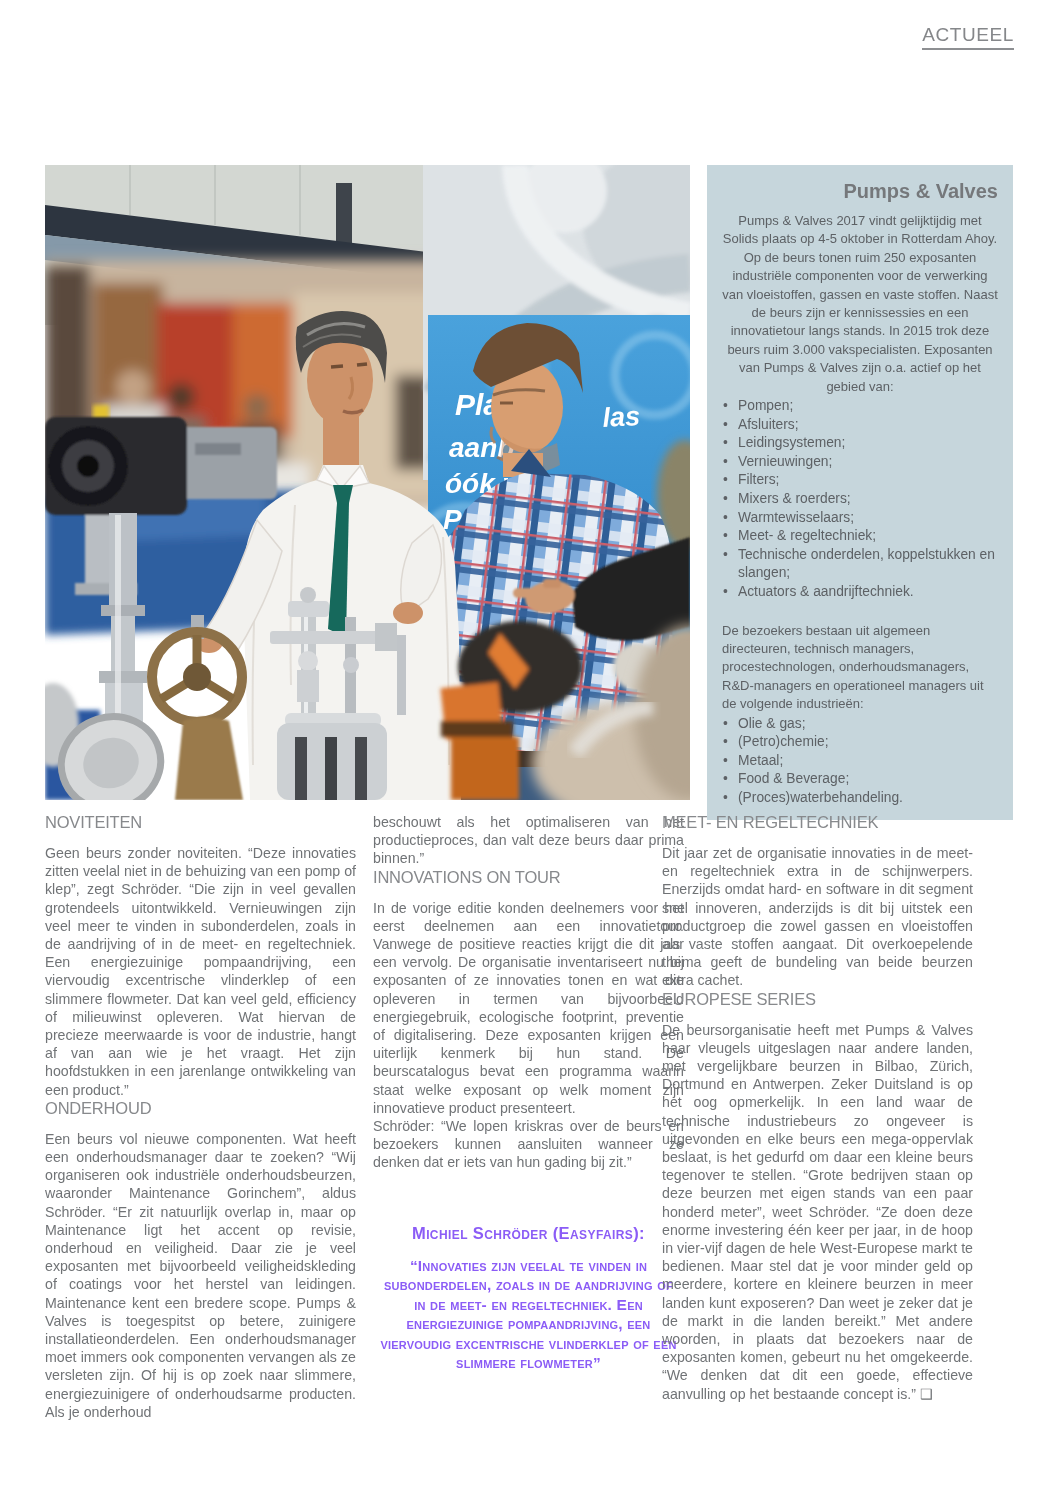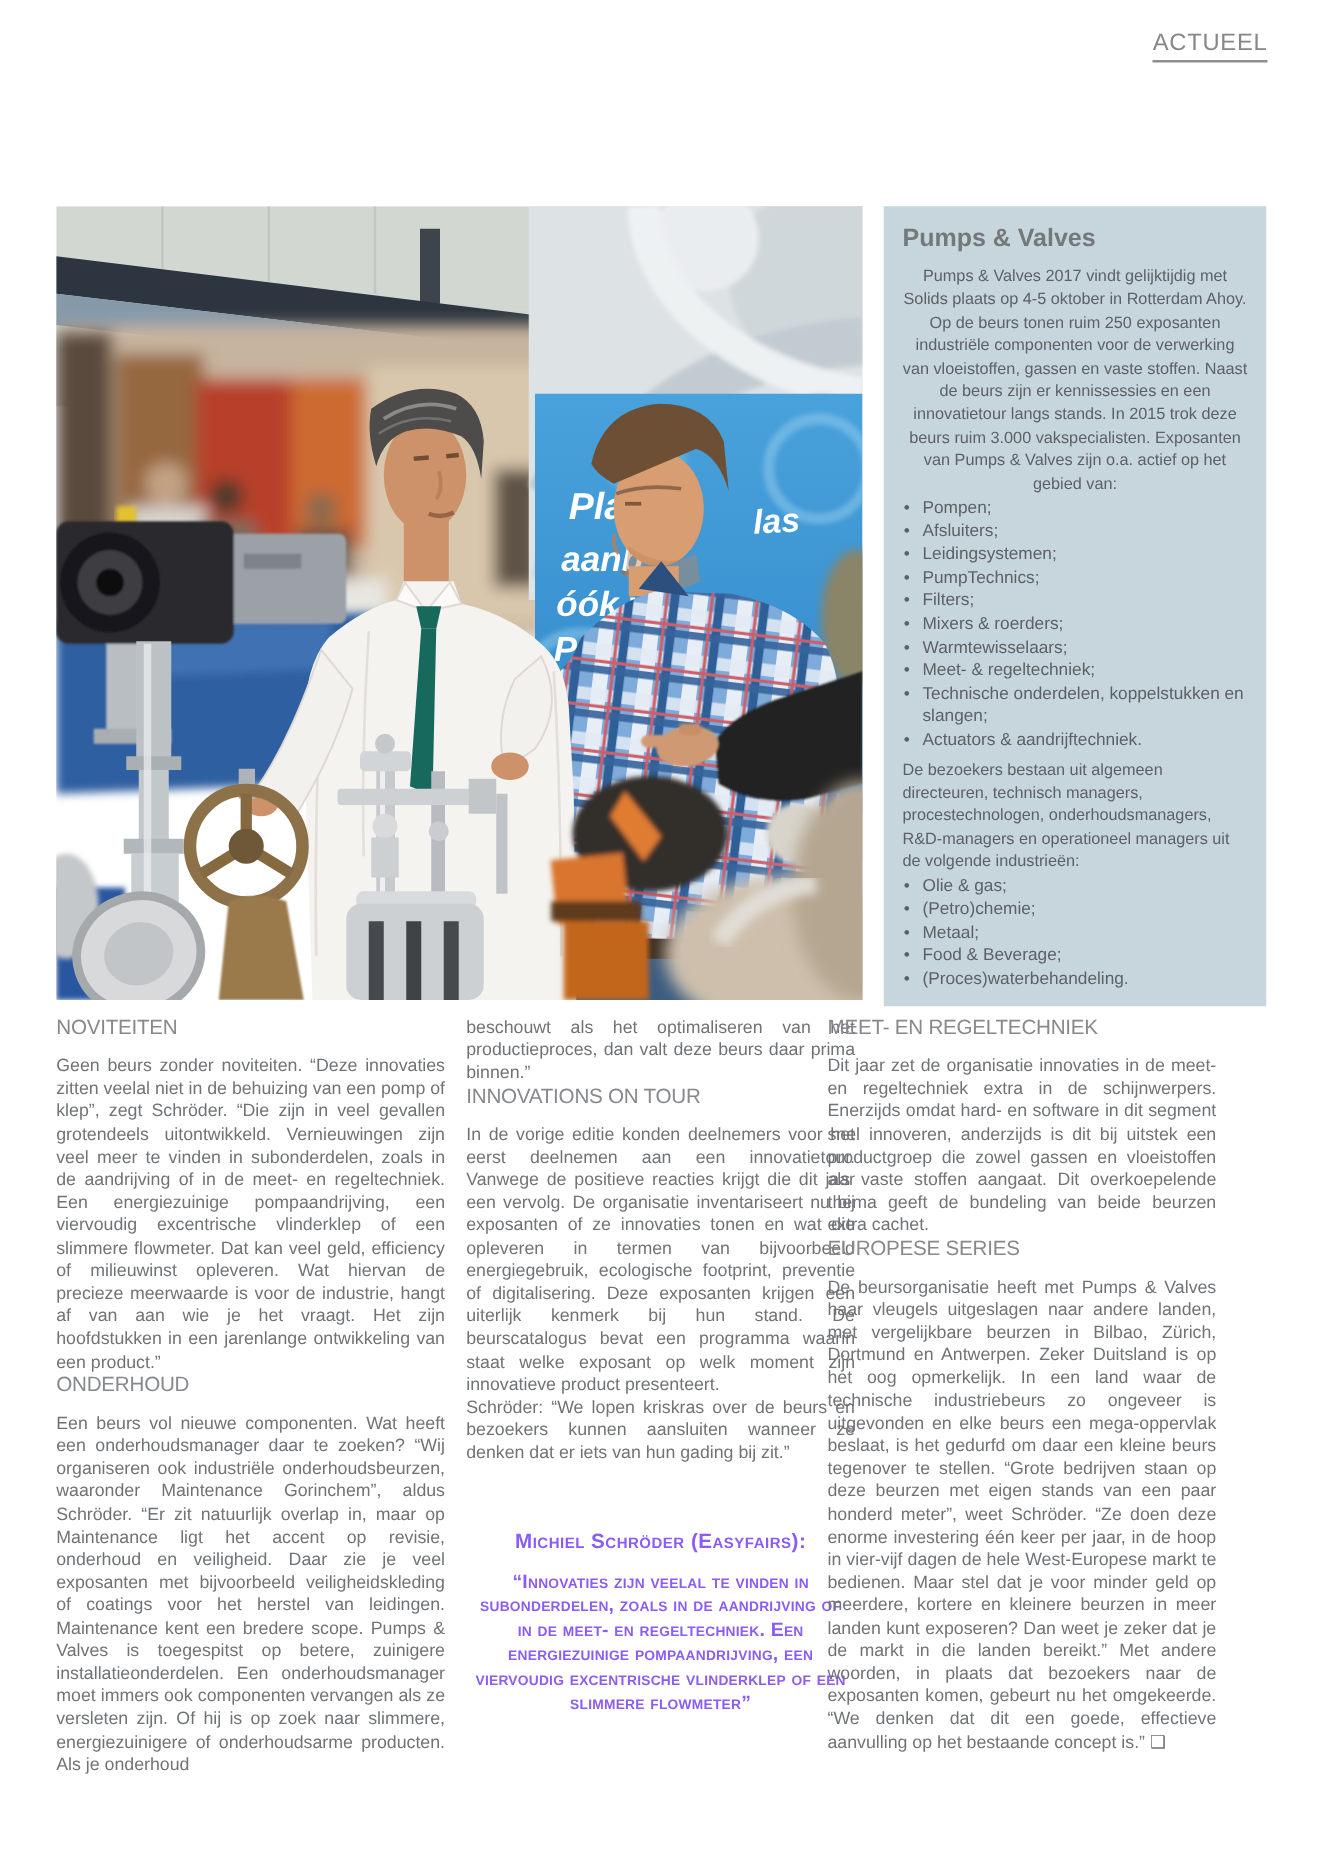--- a/index.html
+++ b/index.html
@@ -7,27 +7,27 @@
         font-family:"Liberation Sans", sans-serif;overflow:hidden;}
 
   .kicker{position:absolute;top:24px;right:44px;font-size:19px;letter-spacing:.6px;
           color:#85878a;border-bottom:2px solid #8d8f92;padding-bottom:2px;}
 
   .photo{position:absolute;left:45px;top:165px;width:645px;height:635px;margin:0;}
   .photo svg{display:block;width:100%;height:100%;}
 
   .infobox{position:absolute;left:707px;top:165px;width:306px;min-height:628px;
            background:#c6d6dc;padding:10px 15px 12px;box-sizing:border-box;color:#5d6165;}
-  .infobox h2{margin:5px 0 9px;text-align:left;font-size:20px;color:#75787b;font-weight:700;}
+  .infobox h2{margin:5px 0 9px;text-align:right;font-size:20px;color:#75787b;font-weight:700;}
   .infobox p{margin:0;font-size:13px;line-height:18.4px;}
   .infobox .intro{text-align:center;}
   .infobox ul{list-style:none;margin:1px 0 0;padding:0;font-size:13.8px;line-height:18.6px;}
   .infobox li{position:relative;padding-left:16px;}
   .infobox li::before{content:"\2022";position:absolute;left:1px;top:0;}
-  .infobox .visitors{margin-top:5px;}
+  .infobox .visitors{margin-top:20px;}
 
   .col{position:absolute;top:813px;width:311px;color:#707376;}
   .col-1{left:45px;} .col-2{left:373px;} .col-3{left:662px;}
   .col h3{margin:0 0 12px;font-size:16.5px;color:#87898c;letter-spacing:-.2px;font-weight:400;}
   .col h3.h-later{}
   .col p{margin:0;font-size:14.2px;line-height:18.2px;text-align:justify;}
 
   .pullquote{margin-top:52px;text-align:center;color:#8b5cf6;padding:0 4px;}
   .pq-attr{font-weight:700;font-variant:small-caps;font-size:16.5px;letter-spacing:.4px;}
   .pq-text{font-weight:700;font-variant:small-caps;font-size:15.5px;line-height:19.5px;
@@ -258,21 +258,21 @@
     </svg>
   </figure>
 
   <aside class="infobox">
     <h2>Pumps &amp; Valves</h2>
     <p class="intro">Pumps &amp; Valves 2017 vindt gelijktijdig met Solids plaats op 4-5 oktober in Rotterdam Ahoy. Op de beurs tonen ruim 250 exposanten industriële componenten voor de verwerking van vloeistoffen, gassen en vaste stoffen. Naast de beurs zijn er kennissessies en een innovatietour langs stands. In 2015 trok deze beurs ruim 3.000 vakspecialisten. Exposanten van Pumps &amp; Valves zijn o.a. actief op het gebied van:</p>
     <ul>
       <li>Pompen;</li>
       <li>Afsluiters;</li>
       <li>Leidingsystemen;</li>
-      <li>PumpTechnics;</li>
+      <li>Vernieuwingen;</li>
       <li>Filters;</li>
       <li>Mixers &amp; roerders;</li>
       <li>Warmtewisselaars;</li>
       <li>Meet- &amp; regeltechniek;</li>
       <li>Technische onderdelen, koppelstukken en slangen;</li>
       <li>Actuators &amp; aandrijftechniek.</li>
     </ul>
     <p class="visitors">De bezoekers bestaan uit algemeen directeuren, technisch managers, procestechnologen, onderhoudsmanagers, R&amp;D-managers en operationeel managers uit de volgende industrieën:</p>
     <ul>
       <li>Olie &amp; gas;</li>

